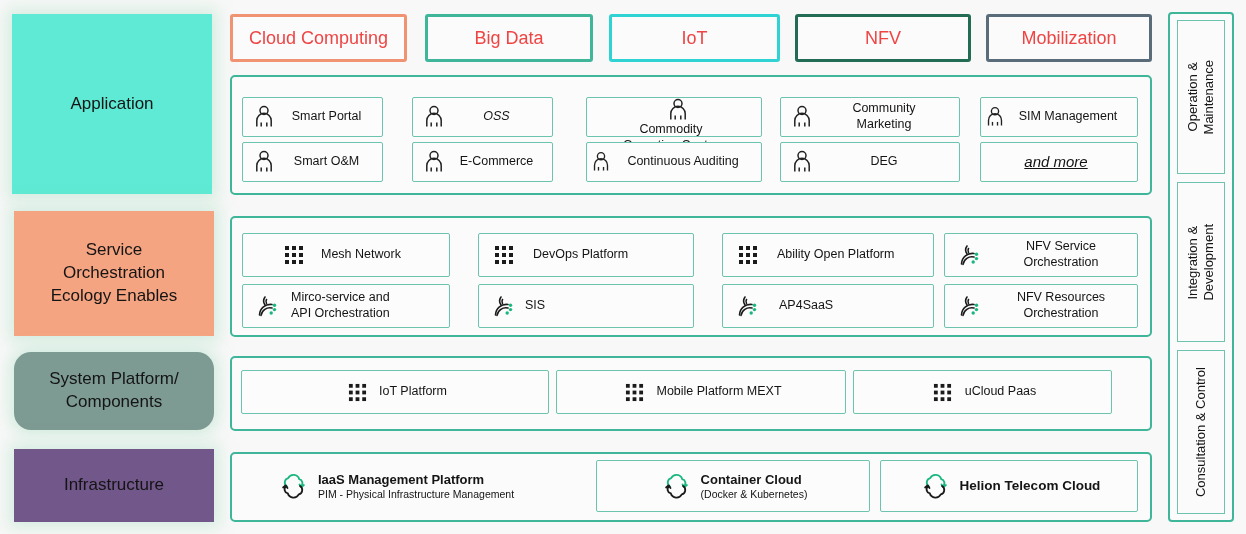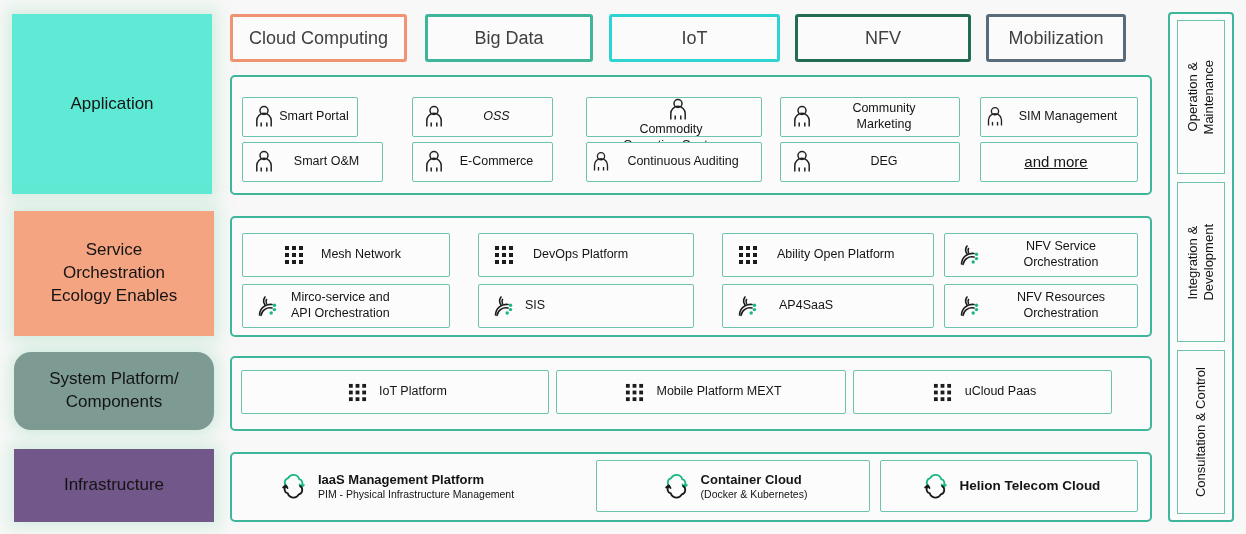--- a/index.html
+++ b/index.html
@@ -33,21 +33,21 @@
   }
 
   
   .pill{
     position:absolute;
     background:#fafbfa;
     border:3px solid #3fb59a;
     border-radius:3px;
     box-sizing:border-box;
     display:flex;align-items:center;justify-content:center;
-    font-size:18px;color:#404040;
+    font-size:18px;color:#ef4444;
   }
 
   
   .item{
     position:absolute;
     background:#fcfcfc;
     border:1px solid #6cc4ae;
     border-radius:2px;
     box-sizing:border-box;
     display:flex;align-items:center;
@@ -69,21 +69,21 @@
   .item-sys .ico{width:28px;}
   .item-sys .lbl{flex:0 0 auto;padding-left:8px;text-align:left;}
 
   .item-inf{height:52px;}
   .item-inf .ico{width:36px;}
   .item-inf .txt{display:flex;flex-direction:column;justify-content:center;padding-left:6px;}
   .item-inf .t1{font-size:13px;font-weight:bold;line-height:1.2;}
   .item-inf .t2{font-size:10.5px;line-height:1.2;}
   .inf-plain{border:none;background:transparent;}
 
-  .and-more{text-decoration:underline;font-size:15px;}
+  .and-more{font-style:italic;text-decoration:underline;font-size:15px;}
 
   
   .rail-outer{
     position:absolute;
     background:#fafbfa;
     border:2px solid #3fb59a;
     border-radius:4px;
     box-sizing:border-box;
   }
   .rail-box{
@@ -130,28 +130,28 @@
   </div>
   <div class="pill" style="left:425px;top:14px;width:168px;height:48px;border-color:#3fb59a;">
     <span>Big Data</span>
   </div>
   <div class="pill" style="left:609px;top:14px;width:171px;height:48px;border-color:#2fd3d3;">
     <span>IoT</span>
   </div>
   <div class="pill" style="left:795px;top:14px;width:176px;height:48px;border-color:#226b55;">
     <span>NFV</span>
   </div>
-  <div class="pill" style="left:986px;top:14px;width:140px;height:48px;border-color:#5a6b7a;">
+  <div class="pill" style="left:986px;top:14px;width:166px;height:48px;border-color:#5a6b7a;">
     <span>Mobilization</span>
   </div>
 
   <div class="panel" style="left:230px;top:75px;width:922px;height:120px;">
   </div>
 
-  <div class="item item-app" style="left:242px;top:97px;width:116px;">
+  <div class="item item-app" style="left:242px;top:97px;width:141px;">
     <span class="ico">
       <svg width="20" height="24" viewBox="0 0 20 24">
           <circle cx="10" cy="5.5" r="4" fill="none" stroke="#222" stroke-width="1.5"></circle>
           <path d="M2.8 21.5 V15.5 A7.2 7.2 0 0 1 17.2 15.5 V21.5" fill="none" stroke="#222" stroke-width="1.5"></path>
           <line x1="7.2" y1="17.5" x2="7.2" y2="21.5" stroke="#222" stroke-width="1.5"></line>
           <line x1="12.8" y1="17.5" x2="12.8" y2="21.5" stroke="#222" stroke-width="1.5"></line>
         </svg>
     </span>
     <span class="lbl">Smart Portal</span>
   </div>

